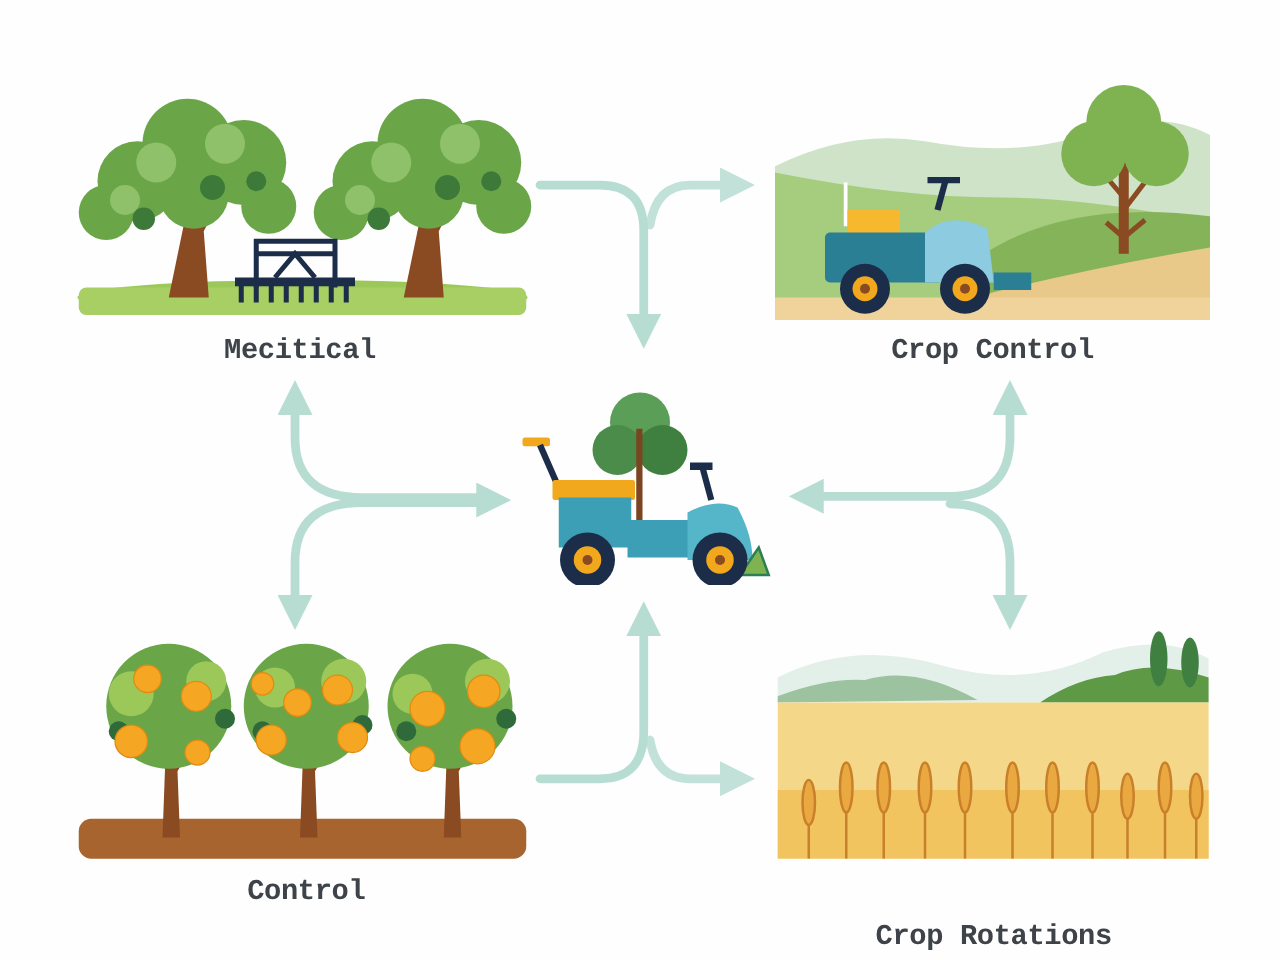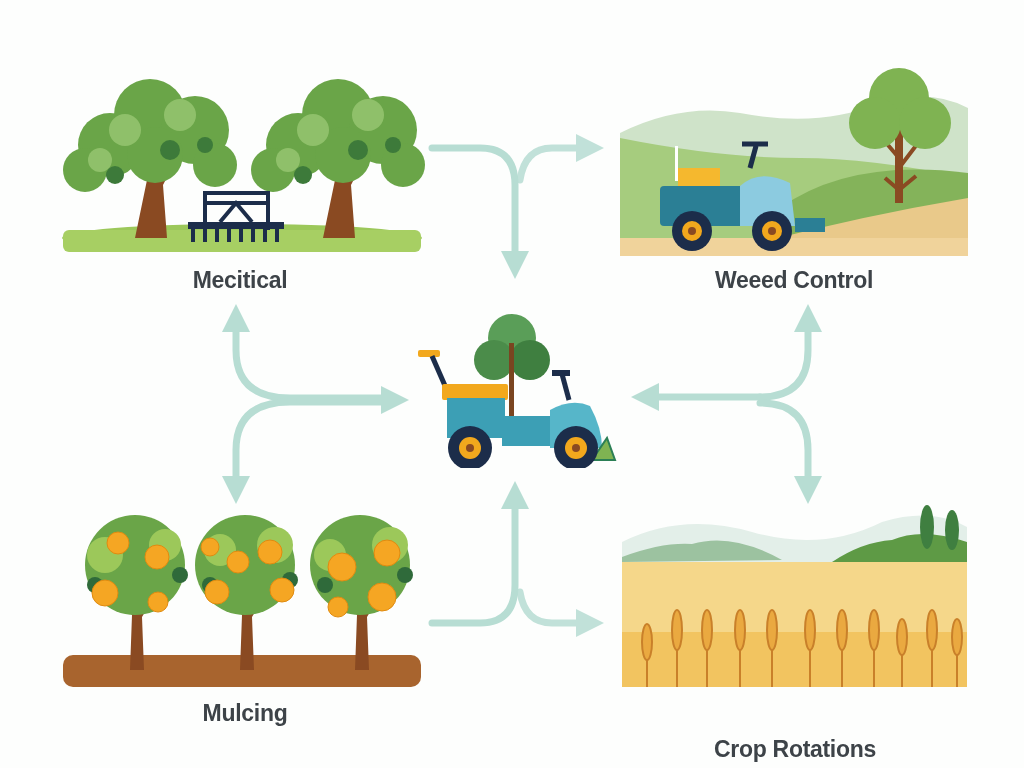--- a/index.html
+++ b/index.html
@@ -1,18 +1,18 @@
 <!DOCTYPE html>
 <html><head>
 <meta charset="utf-8">
 <style>
   html, body { margin:0; padding:0; }
   body { width:1024px; height:768px; background:#fdfefd; position:relative; overflow:hidden; font-family:"Liberation Sans", sans-serif; }
   .panel { position:absolute; }
-  .label { position:absolute; font-family:Liberation Sans, sans-serif; font-weight:bold; font-size:23px; color:#3d4348; text-align:center; letter-spacing:-0.3px; }
+  .label { position:absolute; font-family:Liberation Mono, monospace; font-weight:bold; font-size:23px; color:#3d4348; text-align:center; letter-spacing:-0.3px; }
   svg { display:block; }
   .arrows { position:absolute; left:0; top:0; }
 </style>
 </head>
 <body>
 
 <svg class="arrows" width="1024" height="768" viewBox="0 0 1024 768">
   <defs>
     <marker id="ah" markerWidth="4" markerHeight="4" refX="2" refY="2" orient="auto" markerUnits="strokeWidth">
       <path d="M0,0 L4,2 L0,4 Z" fill="#b7ddd3"></path>
@@ -122,21 +122,21 @@
     <path d="M130,110 L136,88 M122,86 L148,86" stroke="#1c2d4a" stroke-width="5" fill="none"></path>
     <rect x="175" y="160" width="30" height="14" fill="#2b7f95"></rect>
     <circle cx="72" cy="173" r="20" fill="#1c2d4a"></circle>
       <circle cx="72" cy="173" r="10" fill="#f2a81d"></circle>
       <circle cx="72" cy="173" r="4" fill="#8a4a22"></circle>
     <circle cx="152" cy="173" r="20" fill="#1c2d4a"></circle>
       <circle cx="152" cy="173" r="10" fill="#f2a81d"></circle>
       <circle cx="152" cy="173" r="4" fill="#8a4a22"></circle>
   </svg>
 </div>
-<div class="label" style="left:664px;top:267px;width:260px;">Weeed Control</div>
+<div class="label" style="left:664px;top:267px;width:260px;">Crop Control</div>
 
 <div class="panel" style="left:412px;top:308px;width:210px;height:160px;">
   <svg width="210" height="160" viewBox="0 0 210 160">
     <circle cx="100" cy="30" r="24" fill="#5a9e58"></circle>
     <circle cx="82" cy="52" r="20" fill="#4b8c4a"></circle>
     <circle cx="118" cy="52" r="20" fill="#3f7f40"></circle>
     <rect x="97" y="35" width="5" height="75" fill="#7a4520"></rect>
     <rect x="6" y="42" width="22" height="7" rx="2" fill="#f2a81d"></rect>
     <path d="M20,48 L34,80" stroke="#1c2d4a" stroke-width="5"></path>
     <rect x="30" y="76" width="66" height="16" rx="2" fill="#f2a81d"></rect>
@@ -194,21 +194,21 @@
         <circle cx="210" cy="47" r="12"></circle>
         <circle cx="157" cy="87" r="12"></circle>
         <circle cx="222" cy="85" r="12"></circle>
       <circle cx="282" cy="62" r="14"></circle>
         <circle cx="327" cy="48" r="13"></circle>
         <circle cx="322" cy="92" r="14"></circle>
         <circle cx="278" cy="102" r="10"></circle>
     </g>
   </svg>
 </div>
-<div class="label" style="left:130px;top:700px;width:230px;">Mulcing</div>
+<div class="label" style="left:130px;top:700px;width:230px;">Control</div>
 
 <div class="panel" style="left:622px;top:502px;width:345px;height:185px;">
   <svg width="345" height="185" viewBox="0 0 345 185">
     <path d="M0,40 Q60,10 130,30 Q200,50 260,20 Q310,5 345,25 L345,60 L0,60 Z" fill="#e3efe9"></path>
     <path d="M0,60 L0,55 Q40,40 70,42 Q110,30 160,58 L0,60 Z" fill="#9cc2a0"></path>
     <path d="M210,60 Q240,40 270,38 Q300,25 345,40 L345,60 Z" fill="#5e9a45"></path>
     <ellipse cx="305" cy="25" rx="7" ry="22" fill="#3f7f40"></ellipse>
     <ellipse cx="330" cy="28" rx="7" ry="20" fill="#3f7f40"></ellipse>
     <rect x="0" y="60" width="345" height="125" fill="#f5d78a"></rect>
     <rect x="0" y="130" width="345" height="55" fill="#f2c460"></rect>

